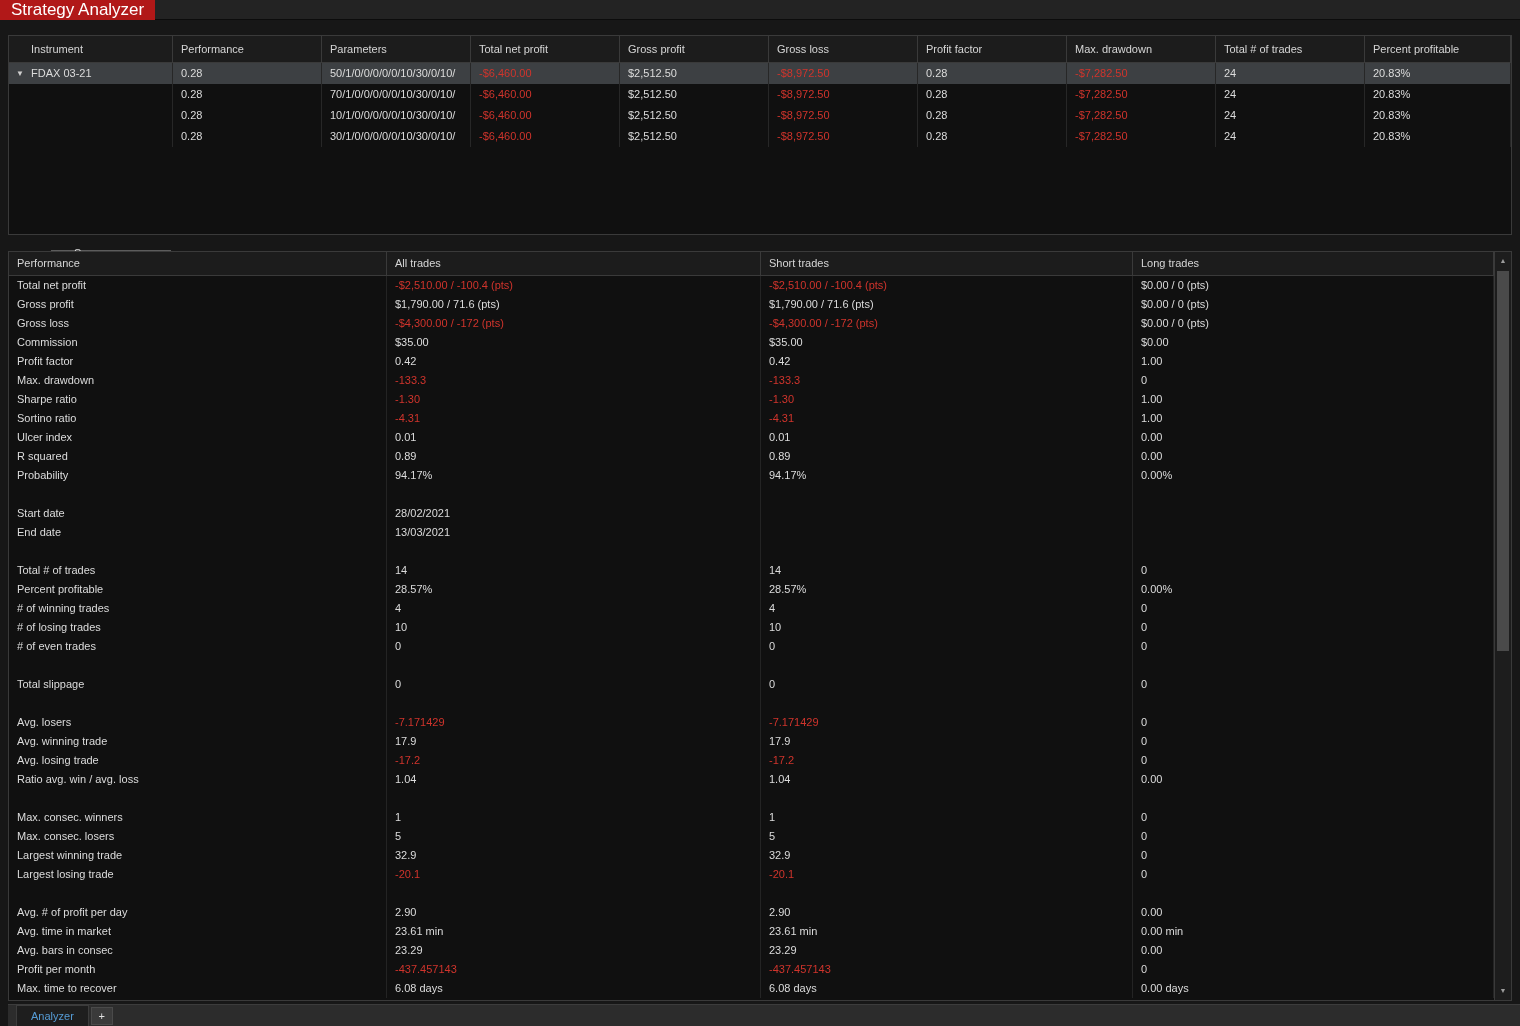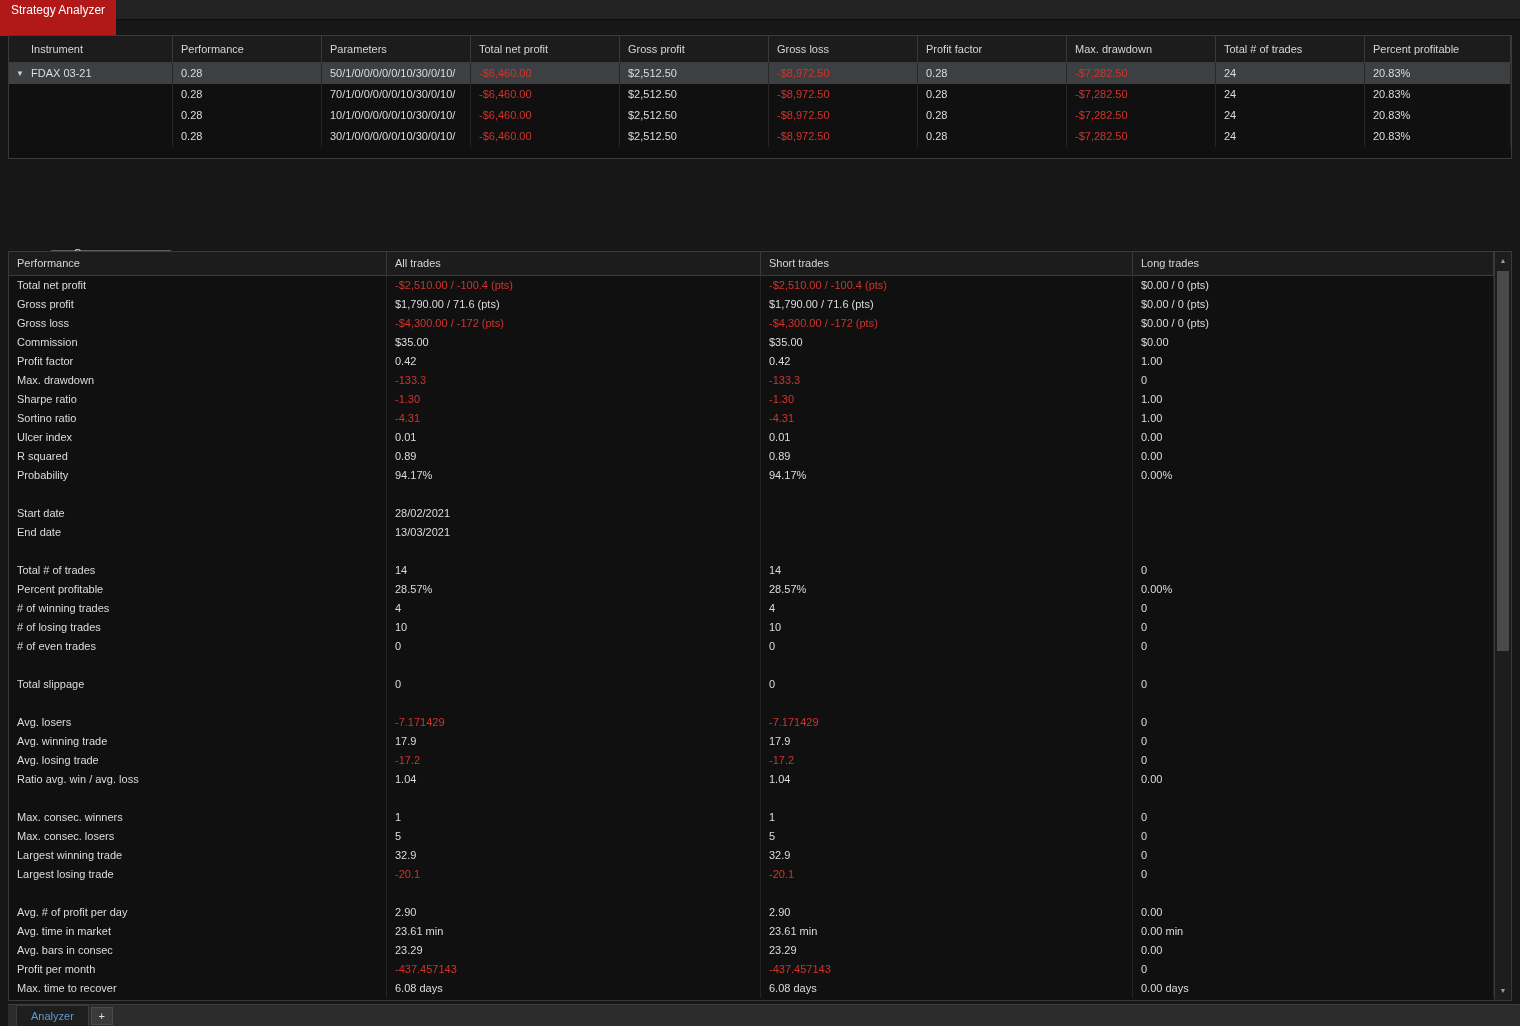--- a/index.html
+++ b/index.html
@@ -4,25 +4,25 @@
 <style>
   * { margin:0; padding:0; box-sizing:border-box; }
   html,body { width:1520px; height:1026px; overflow:hidden; background:#1b1b1b;
               font-family:"Liberation Sans", sans-serif; }
   .window { position:relative; width:1520px; height:1026px; background:#171717;
             color:#dcdcdc; font-size:11px; overflow:hidden; }
 
   
   .top-strip { position:absolute; top:0; left:0; right:0; height:20px; background:#232323;
                border-bottom:1px solid #0c0c0c; }
-  .title-tab { position:absolute; left:0; top:0; height:36px; padding:0 11px; line-height:20px;
-               background:var(--accent-red,#b11818); color:#ffffff; font-size:12px; white-space:nowrap; }
-
-  
-  .opt-panel { position:absolute; left:8px; top:35px; width:1504px; height:124px;
+  .title-tab { position:absolute; left:0; top:0; height:20px; padding:0 11px; line-height:20px;
+               background:var(--accent-red,#b11818); color:#ffffff; font-size:17px; white-space:nowrap; }
+
+  
+  .opt-panel { position:absolute; left:8px; top:35px; width:1504px; height:200px;
                border:1px solid #3a3a3a; background:#101010; overflow:hidden; }
   .opt-header, .orow { display:grid;
         grid-template-columns:164px 149px 149px 149px 149px 149px 149px 149px 149px 1fr; }
   .opt-header { height:27px; background:#1c1c1c; border-bottom:1px solid #3a3a3a; }
   .hcell { line-height:26px; padding-left:8px; color:#d6d6d6; border-right:1px solid #3a3a3a;
            white-space:nowrap; overflow:hidden; }
   .hcell.inst { padding-left:22px; }
   .orow { height:21px; }
   .orow.selected { background:var(--sel-row,#3d4043); }
   .ocell { line-height:21px; padding-left:8px; border-right:1px solid #272727;

